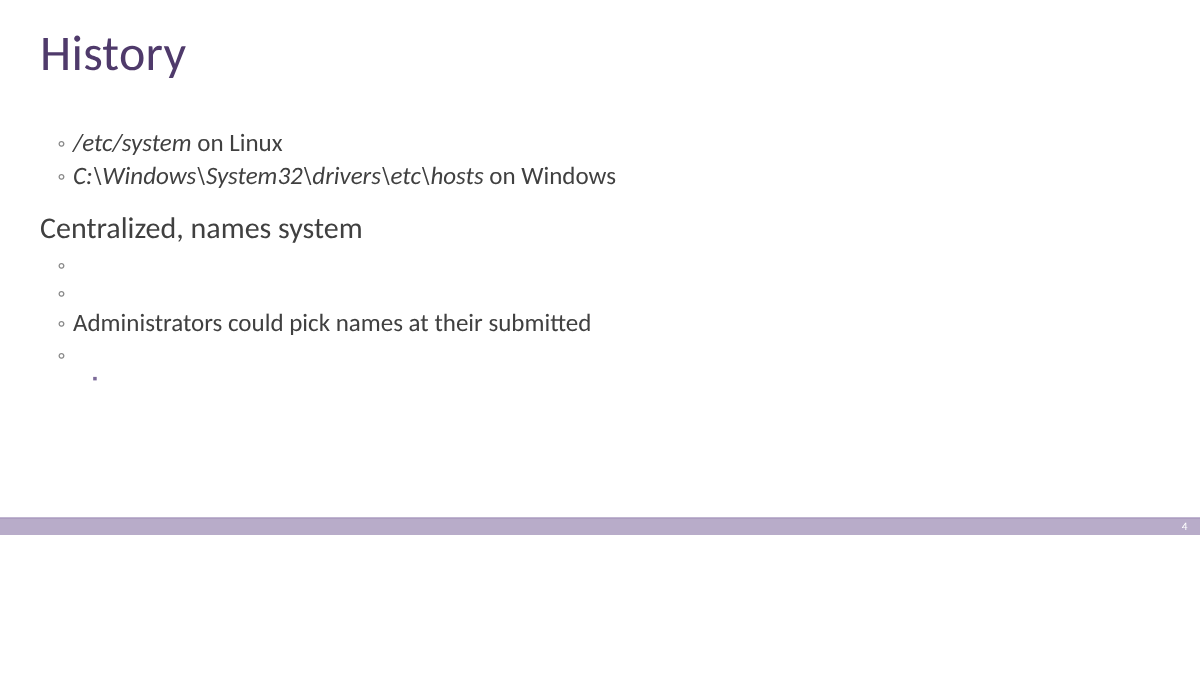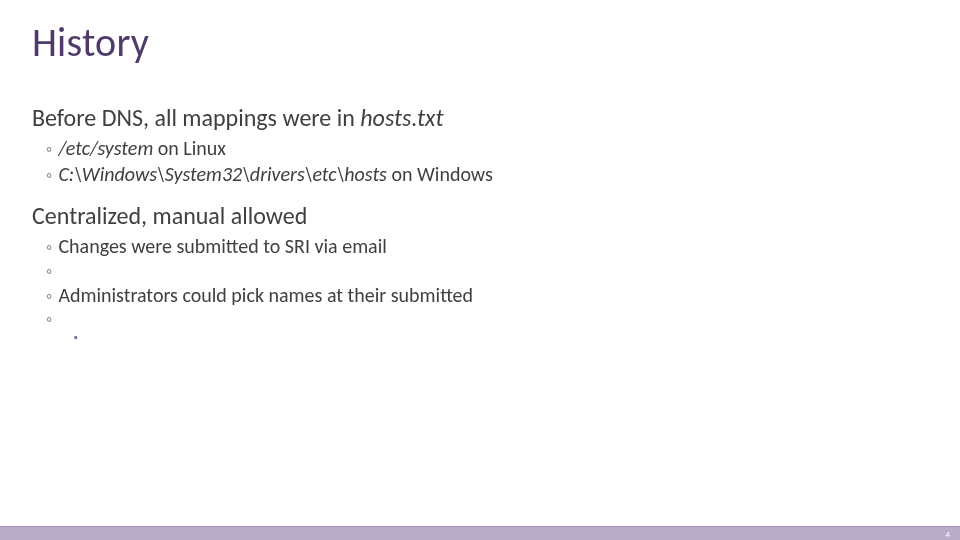--- a/index.html
+++ b/index.html
@@ -5,21 +5,21 @@
   * { box-sizing: border-box; margin: 0; padding: 0; }
   html, body { width: 960px; height: 540px; overflow: hidden; }
   body {
     font-family: "Segoe UI", "Calibri", Arial, sans-serif;
     background: #ffffff;
     color: #404040;
     position: relative;
   }
   .slide {
     width: 960px;
-    height: 540px;
+    height: 428px;
     position: relative;
     padding: 18px 32px 0 32px;
   }
   .title {
     font-size: 40px;
     font-weight: 400;
     color: #4f3a6b;
     margin-bottom: 36px;
     letter-spacing: 0.2px;
   }
@@ -82,39 +82,35 @@
     color: #ffffff;
   }
 </style>
 </head>
 <body>
 
 <div class="slide">
 
   <h1 class="title">History</h1>
 
-  <div class="section-heading">
-    <span>Before DNS, all mappings were in </span><span class="italic">hosts.txt</span>
-  </div>
   <div class="sub-list">
     <div class="sub-item">
       <span class="bullet">◦</span>
       <span><span class="italic">/etc/system</span><span> on Linux</span></span>
     </div>
     <div class="sub-item">
       <span class="bullet">◦</span>
       <span><span class="italic">C:\Windows\System32\drivers\etc\hosts</span><span> on Windows</span></span>
     </div>
   </div>
 
-  <div class="section-heading">Centralized, manual allowed</div>
+  <div class="section-heading">Centralized, names system</div>
   <div class="sub-list">
     <div class="sub-item">
       <span class="bullet">◦</span>
-      <span>Changes were submitted to SRI via email</span>
     </div>
     <div class="sub-item">
       <span class="bullet">◦</span>
     </div>
     <div class="sub-item">
       <span class="bullet">◦</span>
       <span>Administrators could pick names at their submitted</span>
     </div>
     <div class="sub-item">
       <span class="bullet">◦</span>

